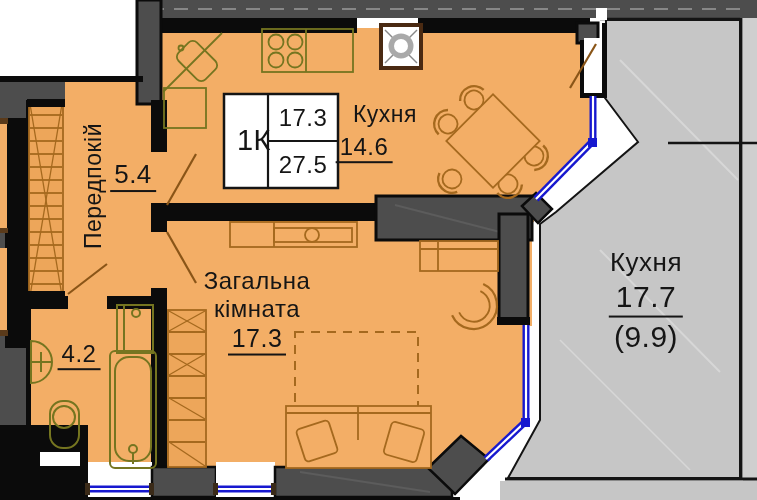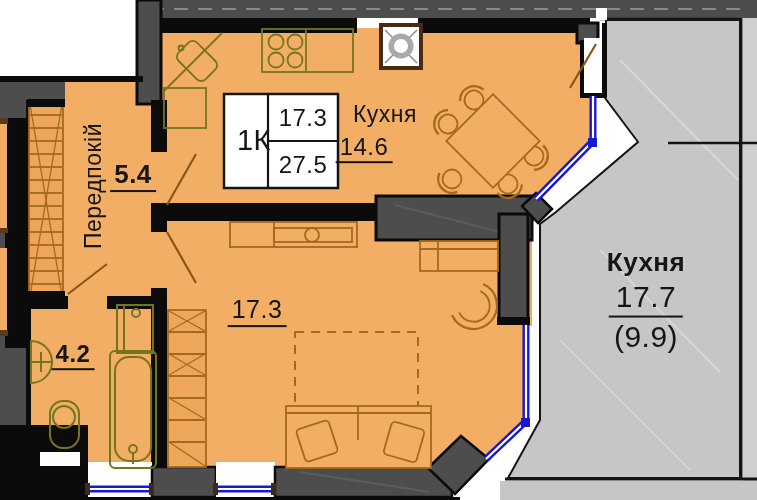--- a/index.html
+++ b/index.html
@@ -5,21 +5,21 @@
   html,body{margin:0;padding:0;background:#ffffff;}
   #plan{position:relative;width:757px;height:500px;overflow:hidden;background:#ffffff;
         font-family:"Liberation Sans", sans-serif;color:#151515;}
   #plan svg{position:absolute;left:0;top:0;}
   .lbl{position:absolute;transform:translate(-50%,-50%);white-space:nowrap;
        color:#151515;letter-spacing:.5px;line-height:1.15;text-align:center;}
   .u{border-bottom:2px solid #151515;padding:0 4px 1px;}
   .rot{transform:translate(-50%,-50%) rotate(-90deg);}
   .col{display:flex;flex-direction:column;align-items:center;gap:2px;}
   .fs23{font-size:23px;} .fs24{font-size:24px;} .fs25{font-size:25px;}
-  .fs26{font-size:26px;font-weight:bold;} .fs29{font-size:29px;} .fs30{font-size:30px;}
+  .fs26{font-size:26px;} .fs29{font-size:29px;} .fs30{font-size:30px;}
   .wrap{white-space:normal;width:160px;}
 </style>
 </head>
 <body>
 
 <div id="plan">
 
 <svg width="757" height="500" viewBox="0 0 757 500">
 
   <g>
@@ -286,24 +286,25 @@
   </g>
 </svg>
 
 <div class="lbl rot fs23" style="left:93px;top:186px;">Передпокій</div>
 <div class="lbl fs26" style="left:133px;top:175px;"><span class="u">5.4</span></div>
 
 <div class="lbl fs23" style="left:385px;top:114px;">Кухня</div>
 <div class="lbl fs24" style="left:364px;top:147px;"><span class="u">14.6</span></div>
 
 <div class="lbl col" style="left:257px;top:311px;">
+  <span class="fs24 wrap">Загальна кімната</span>
   <span class="fs25 u">17.3</span>
 </div>
 
-<div class="lbl fs24" style="left:73px;top:354px;font-weight:bold;"><span class="u">4.2</span></div>
+<div class="lbl fs24" style="left:79px;top:354px;"><span class="u">4.2</span></div>
 
 <div class="lbl col" style="left:646px;top:301px;">
   <span class="fs26">Кухня</span>
   <span class="fs30 u" style="padding:0 7px 2px;">17.7</span>
   <span class="fs30">(9.9)</span>
 </div>
 
 <div class="lbl fs29" style="left:246px;top:141px;margin-left:8px;">1К</div>
 <div class="lbl fs24" style="left:303px;top:118px;">17.3</div>
 <div class="lbl fs24" style="left:303px;top:165px;">27.5</div>

